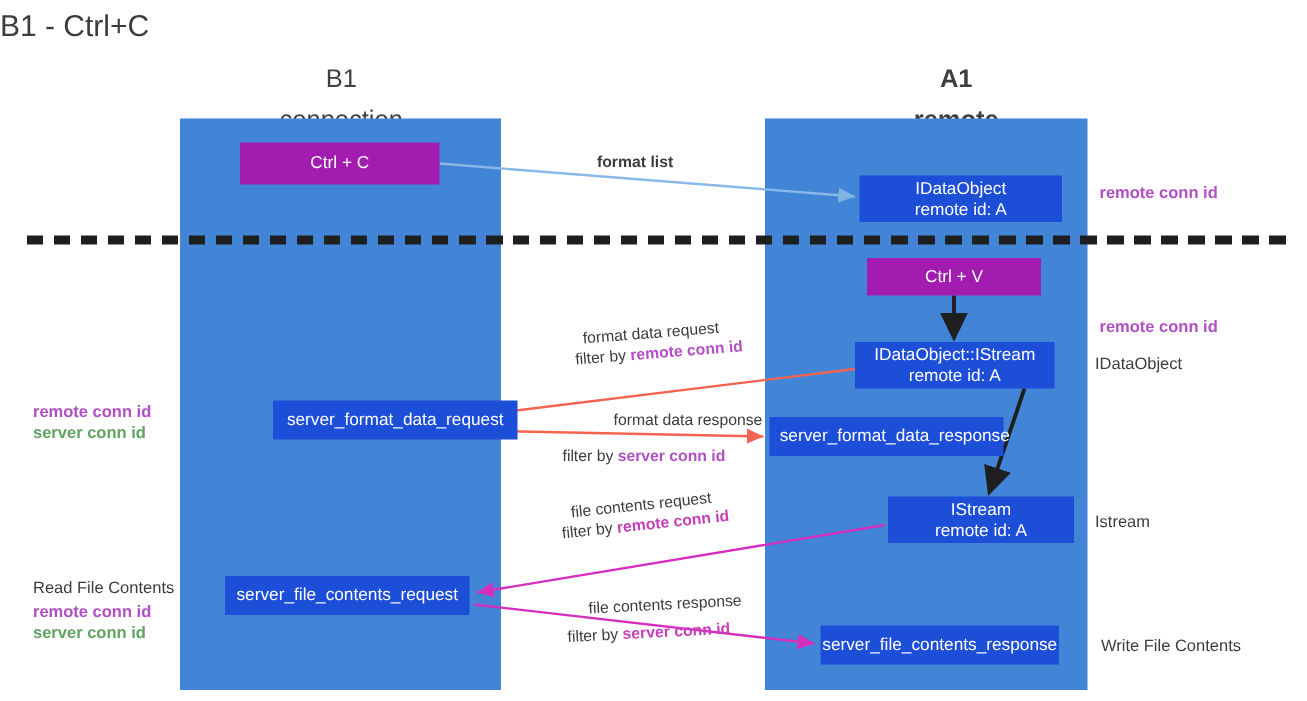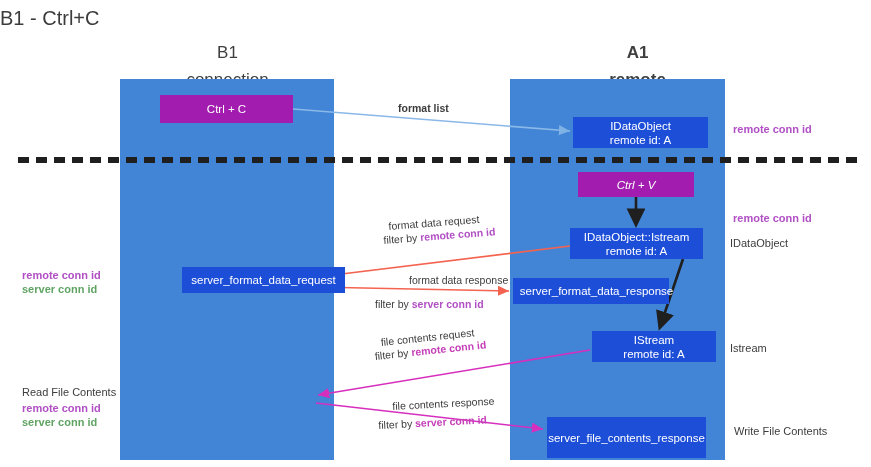--- a/index.html
+++ b/index.html
@@ -64,27 +64,27 @@
     line-height: 14px;
     text-align: center;
     padding: 2px 4px;
   }
   .node.green  { background: #a21caf; }
   .node.orange { background: #1d4ed8; }
   .node .sub { display: block; text-align: right; }
 
   #n-ctrlc   { left: 160px; top: 95px;  width: 133px; height: 28px; }
   #n-idobj   { left: 573px; top: 117px; width: 135px; height: 31px; }
-  #n-ctrlv   { left: 578px; top: 172px; width: 116px; height: 25px; font-style: italic; }
+  #n-ctrlv   { left: 578px; top: 172px; width: 116px; height: 25px; }
   #n-getdata { left: 570px; top: 228px; width: 133px; height: 31px; }
   #n-sfdreq  { left: 150px; top: 267px; width: 163px; height: 26px; margin-left: 32px; }
   #n-sfdresp { left: 513px; top: 278px; width: 156px; height: 26px; padding-left: 15px; }
   #n-istream { left: 592px; top: 331px; width: 124px; height: 31px; }
   #n-sfcreq  { left: 150px; top: 384px; width: 163px; height: 26px; }
-  #n-sfcresp { left: 547px; top: 417px; width: 159px; height: 41px; }
+  #n-sfcresp { left: 547px; top: 417px; width: 159px; height: 26px; }
 
   
   .annot {
     position: absolute;
     font-size: 11px;
     line-height: 14px;
   }
   .annot .purple { color: #b14fc4; font-weight: bold; }
   .annot .green  { color: #5fa463; font-weight: bold; }
   .annot .plain  { color: #3c3c3c; }
@@ -180,37 +180,40 @@
   <div class="node orange" id="n-idobj">
     <span>IDataObject</span>
     <span class="sub">remote id: A</span>
   </div>
 
   <div class="node green" id="n-ctrlv">
     <span>Ctrl + V</span>
   </div>
 
   <div class="node orange" id="n-getdata">
-    <span>IDataObject::Istream</span>
+    <span>IDataObject::IStream</span>
     <span class="sub">remote id: A</span>
   </div>
 
   <div class="node orange" id="n-sfdreq">
     <span>server_format_data_request</span>
   </div>
 
   <div class="node orange" id="n-sfdresp">
     <span>server_format_data_response</span>
   </div>
 
   <div class="node orange" id="n-istream">
     <span>IStream</span>
     <span class="sub">remote id: A</span>
   </div>
 
+  <div class="node orange" id="n-sfcreq">
+    <span>server_file_contents_request</span>
+  </div>
 
   <div class="node orange" id="n-sfcresp">
     <span>server_file_contents_response</span>
   </div>
 
   <div id="divider"></div>
 
   <div class="elabel" id="l-formatlist">format list</div>
 
   <div class="elabel" id="l-fdreq">format data request</div>

